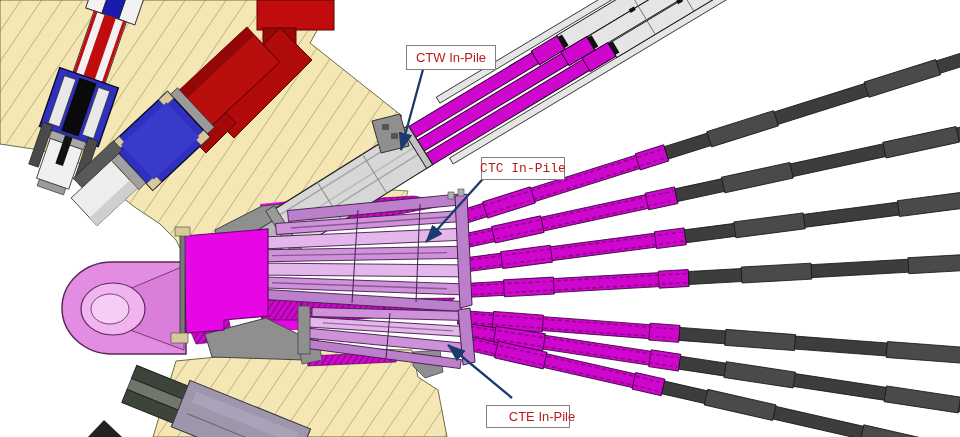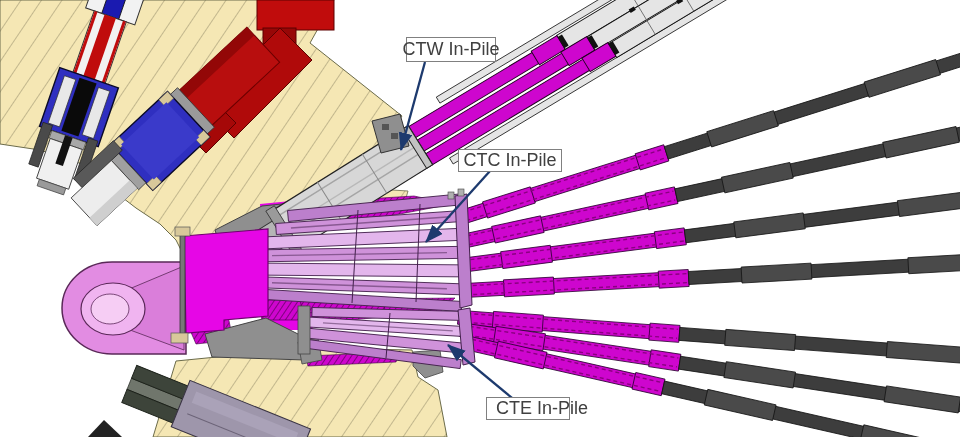--- a/index.html
+++ b/index.html
@@ -1,21 +1,21 @@
 <!DOCTYPE html>
 <html style="--c-cream: #f5e7b4; --c-cream_line: #8f8766; --c-magenta: #ce06ce; --c-magenta_bright: #e606e6; --c-magenta_dark: #8a0080; --c-hatch_line: #520052; --c-plum: #cf92da; --c-plum_light: #e3b6ec; --c-plum_mid: #bc7fcc; --c-plum_outline: #43204c; --c-pink: #e28ce2; --c-pink_light: #f0b4f0; --c-pink_mid: #da7eda; --c-pink_outline: #5a2858; --c-dark_tube: #3d3d3d; --c-dark_tube_lt: #4a4a4a; --c-gray_tube: #e5e5e5; --c-gray_cyl: #d7d7d7; --c-gray_metal: #8f8f8f; --c-gray_dark: #555555; --c-navy: #1d3a6e; --c-red: #c00c0c; --c-red_dark: #970707; --c-blue: #2f2fc0; --c-blue_dark: #1a1ab0; --c-olive: #3d443a; --c-lavender: #9e96ab; --c-beige: #d8c89a; --c-label_border: #808080;"><head>
 <meta charset="utf-8">
 <style>
   html,body{margin:0;padding:0;background:#fff;}
   #stage{position:relative;width:960px;height:437px;overflow:hidden;background:#fff;
          font-family:"Liberation Sans",sans-serif;}
   #stage svg{position:absolute;left:0;top:0;}
   .callout{position:absolute;display:flex;align-items:center;justify-content:center;
            background:#fff;border:1.4px solid var(--c-label_border,#808080);
-           color:#404040;font-size:18px;white-space:nowrap;padding:0 6px;box-sizing:border-box;}
+           color:#b91c1c;font-size:13px;white-space:nowrap;padding:0 6px;box-sizing:border-box;margin-top:8px;}
 </style>
 </head>
 <body>
 
 <div id="stage">
 <svg width="960" height="437" viewBox="0 0 960 437">
   <defs>
     <pattern id="hatchCream" patternUnits="userSpaceOnUse" width="17" height="17" patternTransform="rotate(-56)">
       <rect width="17" height="17" fill="var(--c-cream,#f5e7b4)"></rect>
       <line x1="0" y1="0" x2="17" y2="0" stroke="var(--c-cream_line,#8f8766)" stroke-width="1"></line>
@@ -289,19 +289,19 @@
   <g stroke="var(--c-navy,#1d3a6e)" stroke-width="2.3" fill="none">
     <line x1="425" y1="62" x2="401" y2="150" marker-end="url(#arrow)"></line>
     <line x1="490" y1="171" x2="426" y2="242" marker-end="url(#arrow)"></line>
     <line x1="512" y1="398" x2="448" y2="345" marker-end="url(#arrow)"></line>
   </g>
 </svg>
 
   <div class="callout" style="left:406px;top:37px;width:90px;height:25px;">
     <span>CTW In-Pile</span>
   </div>
-  <div class="callout" style="left:458px;top:149px;width:104px;height:23px;">
+  <div class="callout" style="left:481px;top:149px;width:84px;height:23px;font-family:Liberation Mono, monospace;">
     <span>CTC In-Pile</span>
   </div>
   <div class="callout" style="left:486px;top:397px;width:84px;height:23px;padding-left:34px;">
     <span>CTE In-Pile</span>
   </div>
 </div>
 
 </body></html>

